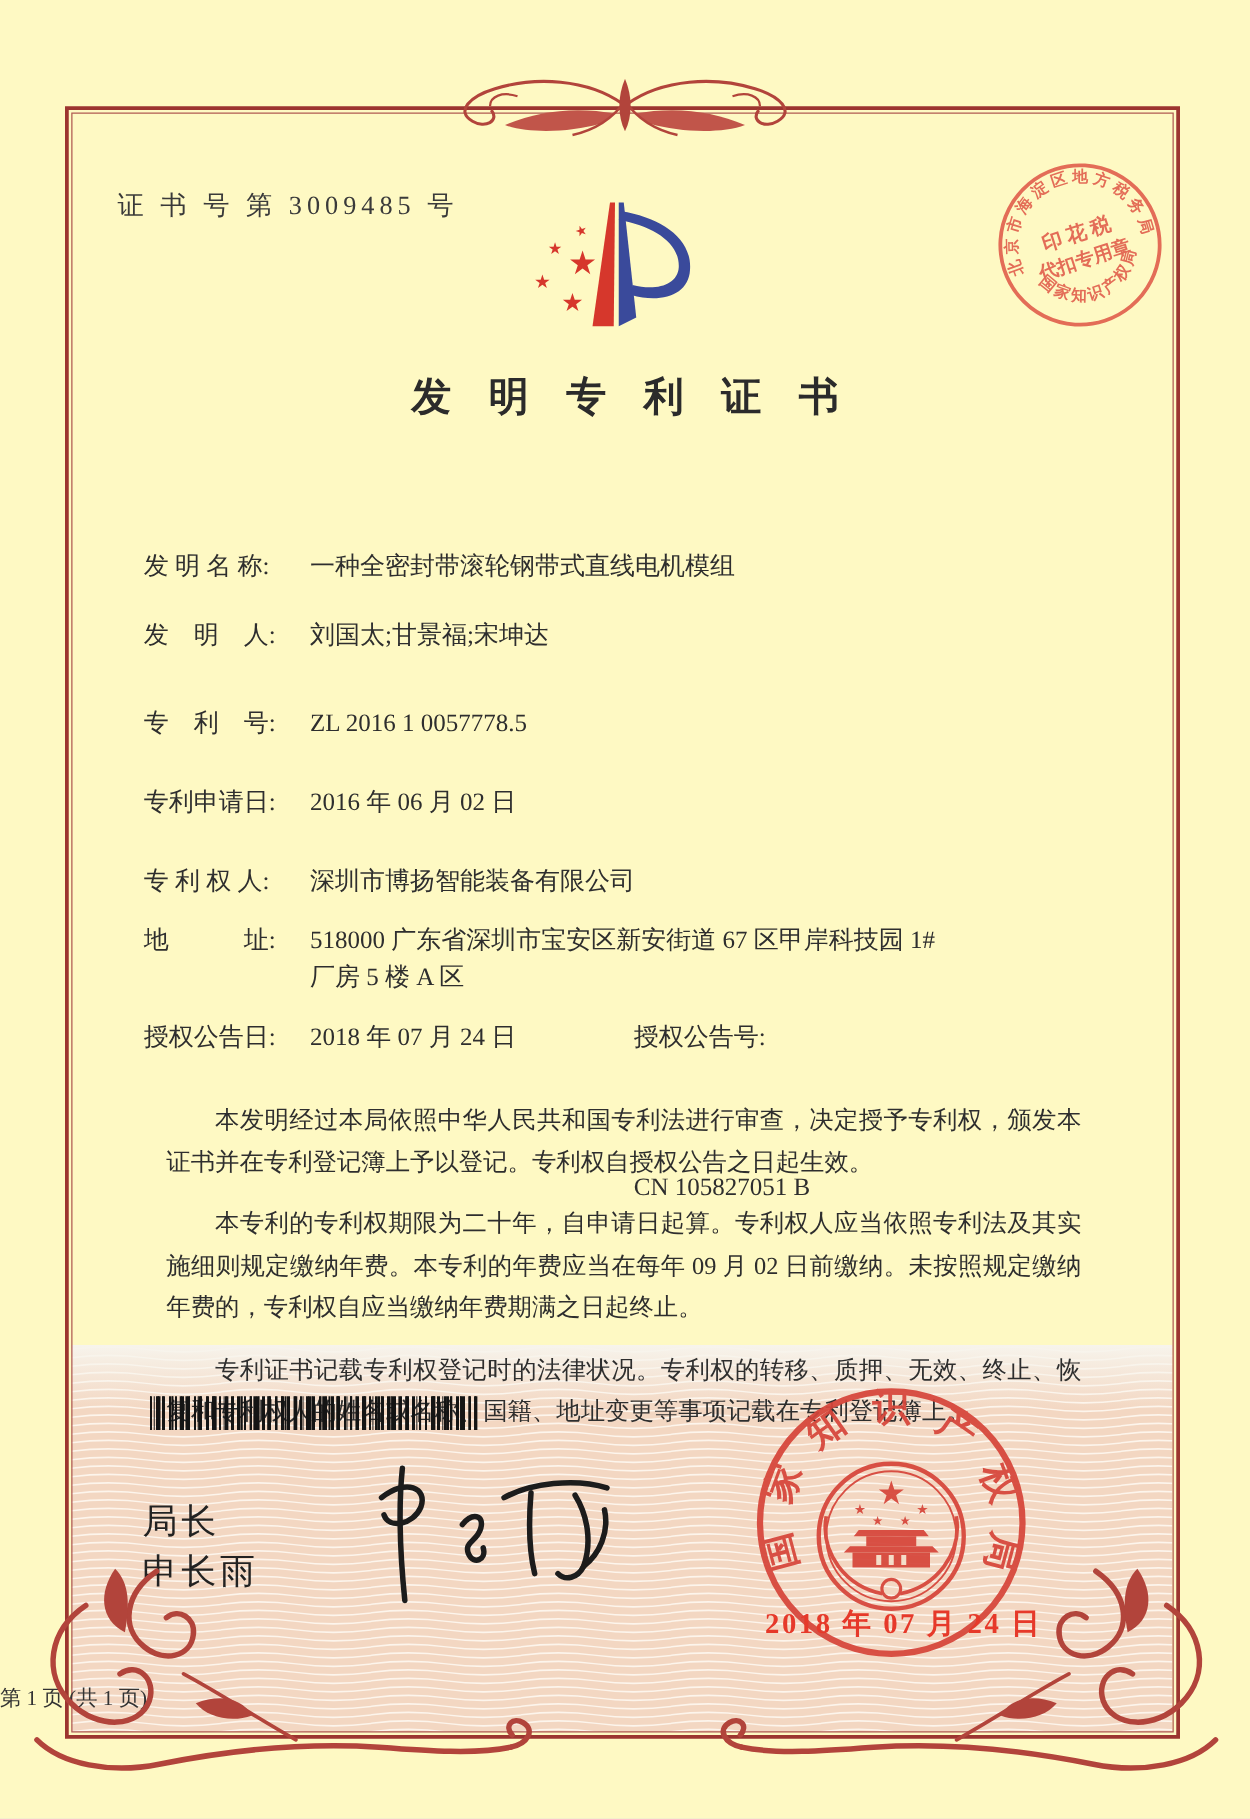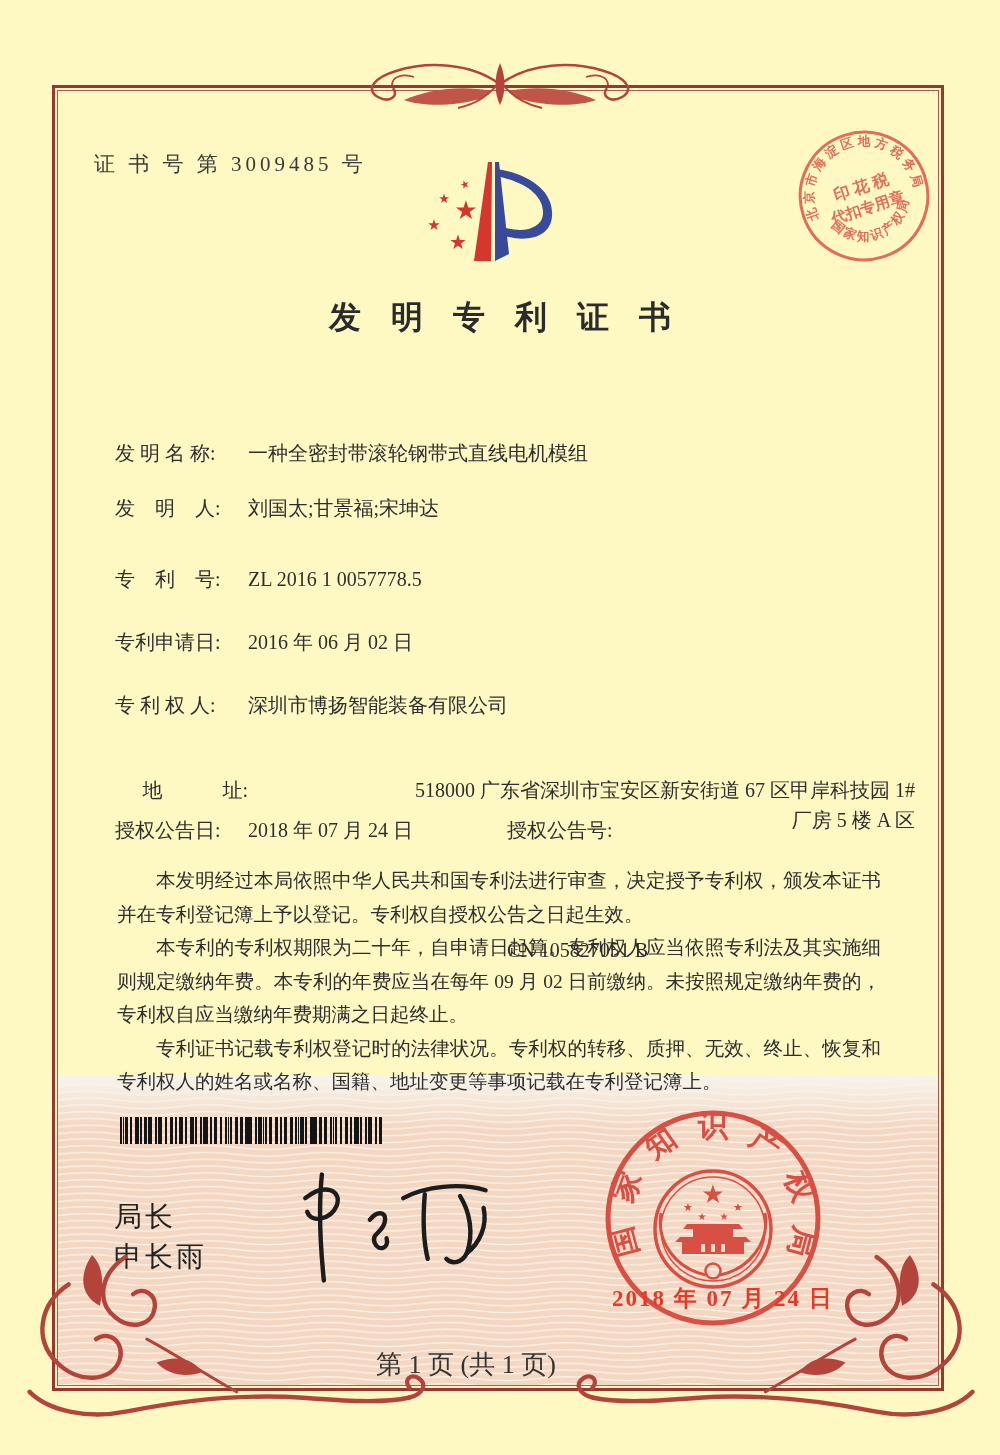--- a/index.html
+++ b/index.html
@@ -12,32 +12,32 @@
   .frame-inner{position:absolute;inset:2px;border:1px solid #b05a52;}
   .cert-no{left:94px;top:150px;font-size:21px;letter-spacing:4px;color:#3a3a3a;}
   .title{left:0;top:296px;width:1000px;text-align:center;font-size:32px;font-weight:bold;
          letter-spacing:30px;text-indent:30px;color:#2b2b2b;}
   .frow{position:absolute;left:115px;width:800px;display:flex;font-size:20px;line-height:30px;}
   .flabel{width:133px;flex:0 0 133px;white-space:pre;}
   .fvalue{flex:1;white-space:pre-line;}
   .grant2{position:absolute;left:392px;top:0;display:flex;flex-direction:column;}
   .grant2 .flabel{width:120px;flex:0 0 120px;}
   .bodytext{left:117px;top:864px;width:764px;font-size:19.5px;}
-  .bodytext p{margin:0;text-indent:2em;line-height:33.5px;text-align:justify;}
+  .bodytext p{margin:16px;text-indent:2em;line-height:33.5px;text-align:justify;}
   .barcode{left:120px;top:1117px;width:262px;height:27px;
     background:
       repeating-linear-gradient(90deg,#141414 0 2px,transparent 2px 5px),
       repeating-linear-gradient(90deg,#141414 0 1px,transparent 1px 7px),
       repeating-linear-gradient(90deg,#141414 0 2px,transparent 2px 11px);
     background-position:0 0,3px 0,6px 0;}
   .director{left:114px;font-family:"Liberation Sans","DejaVu Sans",sans-serif;
             font-size:28px;letter-spacing:3px;color:#222;}
   .stamp-date{left:612px;top:1283px;font-size:23px;color:#e6392a;letter-spacing:2px;
               font-weight:bold;z-index:6;}
-  .footer{left:0;top:1347px;width:932px;text-align:center;font-size:26px;color:#333;}
+  .footer{left:0;top:1347px;width:932px;font-size:17px;color:#333;}
   svg text{font-family:"Liberation Serif","DejaVu Serif",serif;}
   .z2{z-index:2}.z3{z-index:3}.z4{z-index:4}.z5{z-index:5}
 </style>
 </head>
 <body>
 
 <div class="page">
 
   <svg class="abs" style="left:57px;top:1076px;" width="881" height="310">
     <defs>
@@ -144,21 +144,21 @@
     <div class="fvalue">ZL 2016 1 0057778.5</div>
   </div>
   <div class="frow z3" style="top:627px;">
     <span class="flabel">专利申请日:</span>
     <div class="fvalue">2016 年 06 月 02 日</div>
   </div>
   <div class="frow z3" style="top:690px;">
     <span class="flabel">专 利 权 人:</span>
     <div class="fvalue">深圳市博扬智能装备有限公司</div>
   </div>
-  <div class="frow z3" style="top:775px;text-align:right;">
+  <div class="frow z3" style="top:737px;">
     <span class="flabel">地　　　址:</span>
     <div class="fvalue">518000 广东省深圳市宝安区新安街道 67 区甲岸科技园 1#
 厂房 5 楼 A 区</div>
   </div>
   <div class="frow z3" style="top:815px;">
     <span class="flabel">授权公告日:</span>
     <div class="fvalue">2018 年 07 月 24 日</div>
     <div class="grant2">
       <span class="flabel">授权公告号:</span>
       <div class="fvalue" style="white-space:nowrap;">CN 105827051 B</div>

